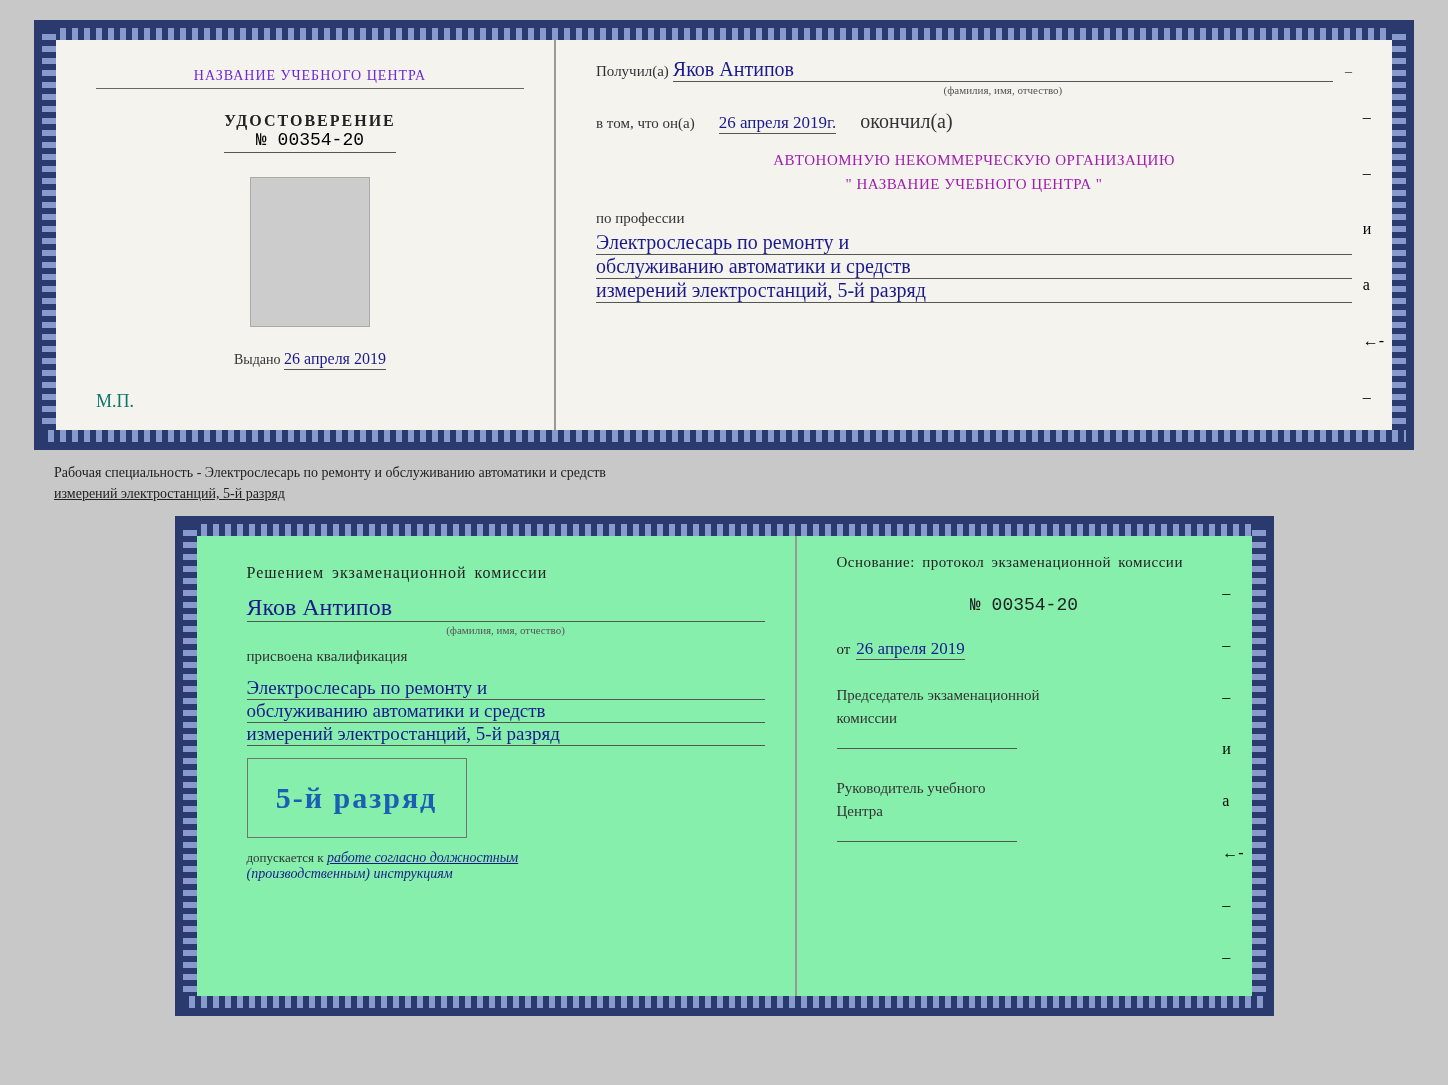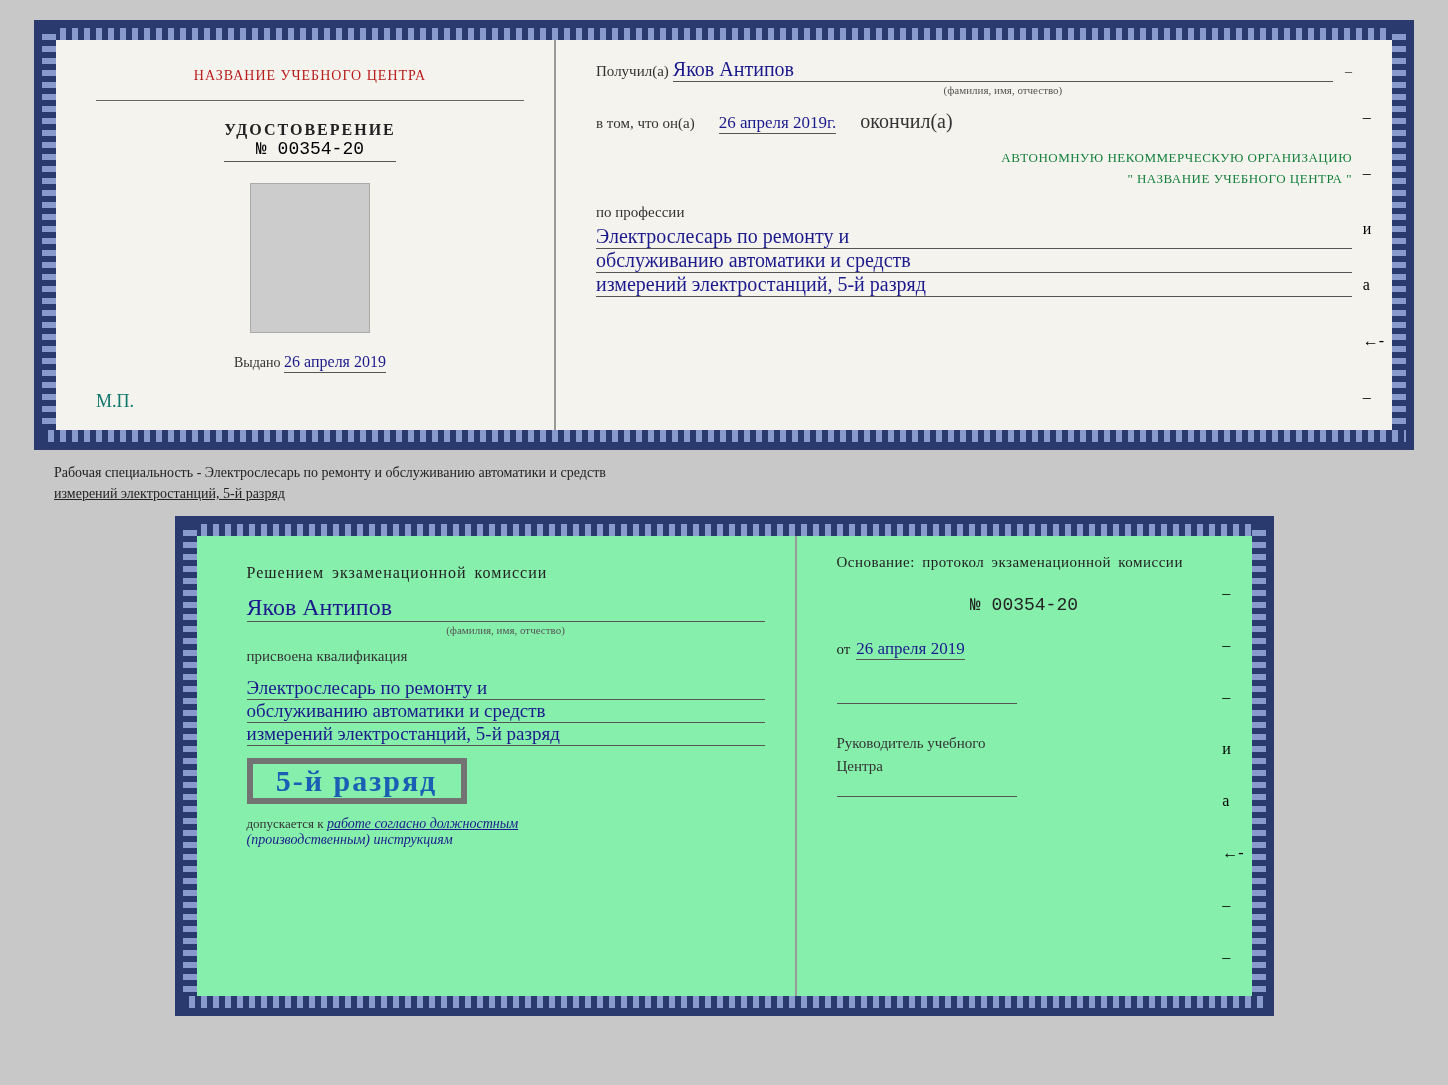--- a/index.html
+++ b/index.html
@@ -67,23 +67,23 @@
       display: flex;
       flex-direction: column;
       gap: 14px;
       margin-right: 14px;
     }
 
     .school-name-top {
       font-size: 14px;
       letter-spacing: 1px;
       text-align: center;
-      color: #b91c1c;
+      color: #6d28d9;
       border-bottom: 1px solid #666;
-      padding-bottom: 16px;
+      padding-bottom: 4px;
       width: 100%;
       text-align: center;
     }
 
     .cert-title-block {
       text-align: center;
     }
 
     .cert-title {
       font-size: 16px;
@@ -132,23 +132,23 @@
       margin-top: 2px;
     }
     .handwritten-date {
       font-family: 'Segoe Script', 'Comic Sans MS', cursive;
       font-size: 17px;
       color: #1a1a8c;
       border-bottom: 1px solid #555;
     }
 
     .org-block {
-      font-size: 13px;
-      color: #15803d;
-      text-align: right;
+      font-size: 15px;
+      color: #a21caf;
+      text-align: center;
       line-height: 1.6;
       text-transform: uppercase;
       letter-spacing: 0.5px;
     }
 
     
     .separator-text {
       width: 1380px;
       font-size: 14px;
       color: #222;
@@ -210,26 +210,26 @@
       text-align: justify;
       word-spacing: 3px;
     }
     .qual-line {
       border-bottom: 1px solid #555;
       display: block;
     }
 
     .rank-badge {
       background: none;
-      border: 6px solid #737373;
+      border: 1px solid #737373;
       color: #1a5fb4;
       font-size: 30px;
       font-weight: bold;
       text-align: center;
-      padding: 0 16px;
+      padding: 22px 16px;
       width: 220px;
       letter-spacing: 2px;
     }
     .signature-line {
       width: 180px;
       border-bottom: 1px solid #555;
       height: 20px;
       display: inline-block;
     }
   </style>
@@ -334,20 +334,24 @@
     <div style="text-align:center;">
       <span style="font-size:18px;font-family:'Courier New',monospace;color:#222;">№  00354-20</span>
     </div>
 
     <div style="display:flex;align-items:baseline;gap:6px;">
       <span style="font-size:15px;color:#222;">от</span>
       <span style="font-family:'Segoe Script','Comic Sans MS',cursive;font-size:17px;color:#1a1a8c;border-bottom:1px solid #555;">26 апреля 2019</span>
     </div>
 
     <div>
+      <div style="font-size:15px;color:#333;line-height:1.5;">
+        <span>Председатель экзаменационной</span><br>
+        <span>комиссии</span>
+      </div>
       <div class="signature-line"></div>
     </div>
 
     <div>
       <div style="font-size:15px;color:#333;line-height:1.5;">
         <span>Руководитель учебного</span><br>
         <span>Центра</span>
       </div>
       <div class="signature-line"></div>
     </div>

